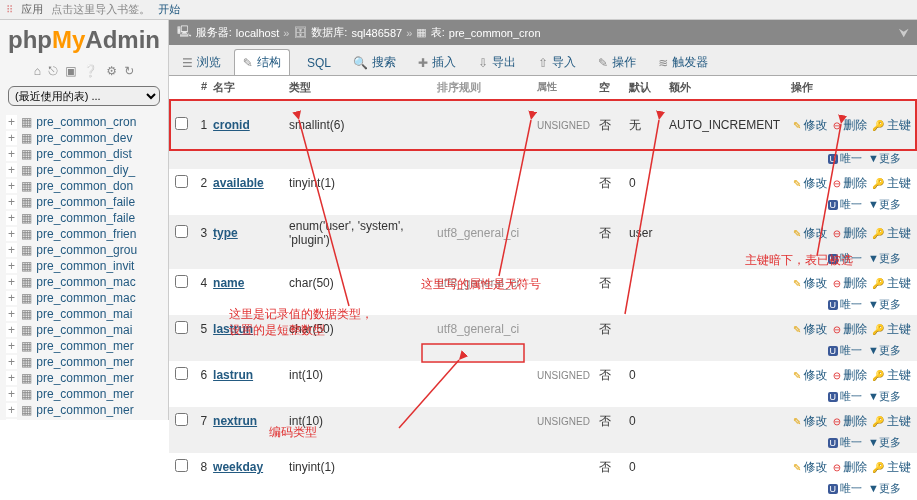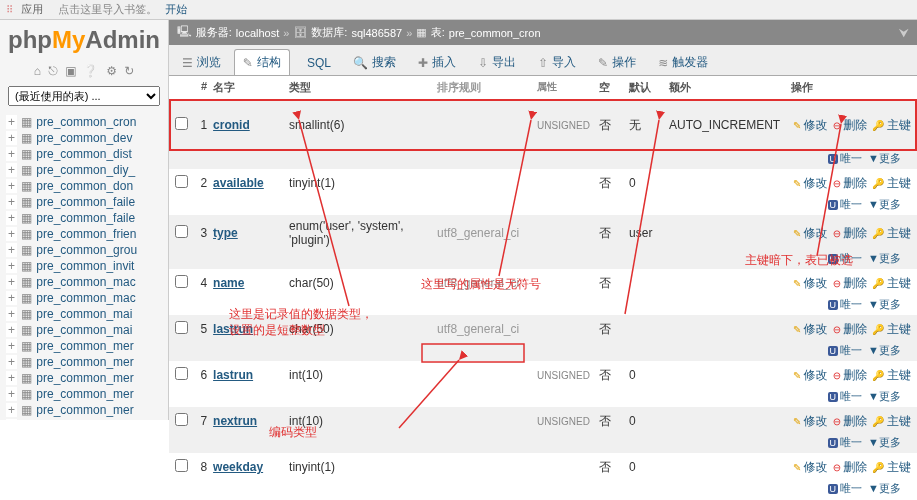--- a/index.html
+++ b/index.html
@@ -8,21 +8,21 @@
 .grid-icon{color:#d88;font-size:10px;}
 .page{display:flex;height:400px;}
 .sidebar{width:177px;background:#f5f5f5;border-right:1px solid #ccc;display:flex;flex-direction:column;}
 .logo{font-size:24px;font-weight:bold;padding:6px;text-align:center;}
 .logo .php{color:#666;}
 .logo .my{color:#ff9800;}
 .logo .admin{color:#666;}
 .nav-icons{text-align:center;padding:4px;color:#888;}
 .nav-icons span{margin:0 2px;cursor:pointer;}
 .recent{margin:4px 8px;}
-.recent select{width:100%;font-size:11px;padding:2px;}
+.recent select{width:100%;font-size:11px;padding:2px;border-radius:6px;}
 .tree{overflow-y:auto;flex:1;padding:4px 0;}
 .tree-item{display:flex;align-items:center;padding:1px 6px;white-space:nowrap;overflow:hidden;text-overflow:ellipsis;}
 .tree-item .tog{color:#888;width:11px;display:inline-flex;justify-content:center;margin-right:2px;cursor:pointer;background:#fff;}
 .tree-item .ti{color:#888;margin:0 4px 0 2px;}
 .tree-item a{color:#235a81;text-decoration:none;}
 .main{flex:1;position:relative;}
 .breadcrumb{background:#888;color:#fff;padding:3px 8px;font-size:11px;display:flex;align-items:center;gap:4px;}
 .breadcrumb .bi{opacity:.8;}
 .breadcrumb .sep{opacity:.6;}
 .breadcrumb .close{margin-left:auto;cursor:pointer;font-size:12px;color:#ccc;}
@@ -57,21 +57,21 @@
 .moreline .more{color:#235a81;margin-left:6px;}
 .anno{position:absolute;color:#e03030;font-size:12px;font-family:KaiTi,"楷体",serif;pointer-events:none;z-index:20;line-height:1.35;}
 svg.arrows{position:absolute;left:0;top:0;pointer-events:none;z-index:15;}
 </style>
 </head>
 <body>
 
 <div class="browser-bar">
   <span class="grid-icon">⠿</span>
   <span>应用</span>
-  <span style="color:#888;margin-left:7px;">点击这里导入书签。</span>
+  <span style="color:#888;">点击这里导入书签。</span>
   <span style="color:#235a81;">开始</span>
 </div>
 
 <div class="page">
   <div class="sidebar">
     <div class="logo">
       <span class="php">php</span><span class="my">My</span><span class="admin">Admin</span>
     </div>
     <div class="nav-icons">
       <span>⌂</span>

